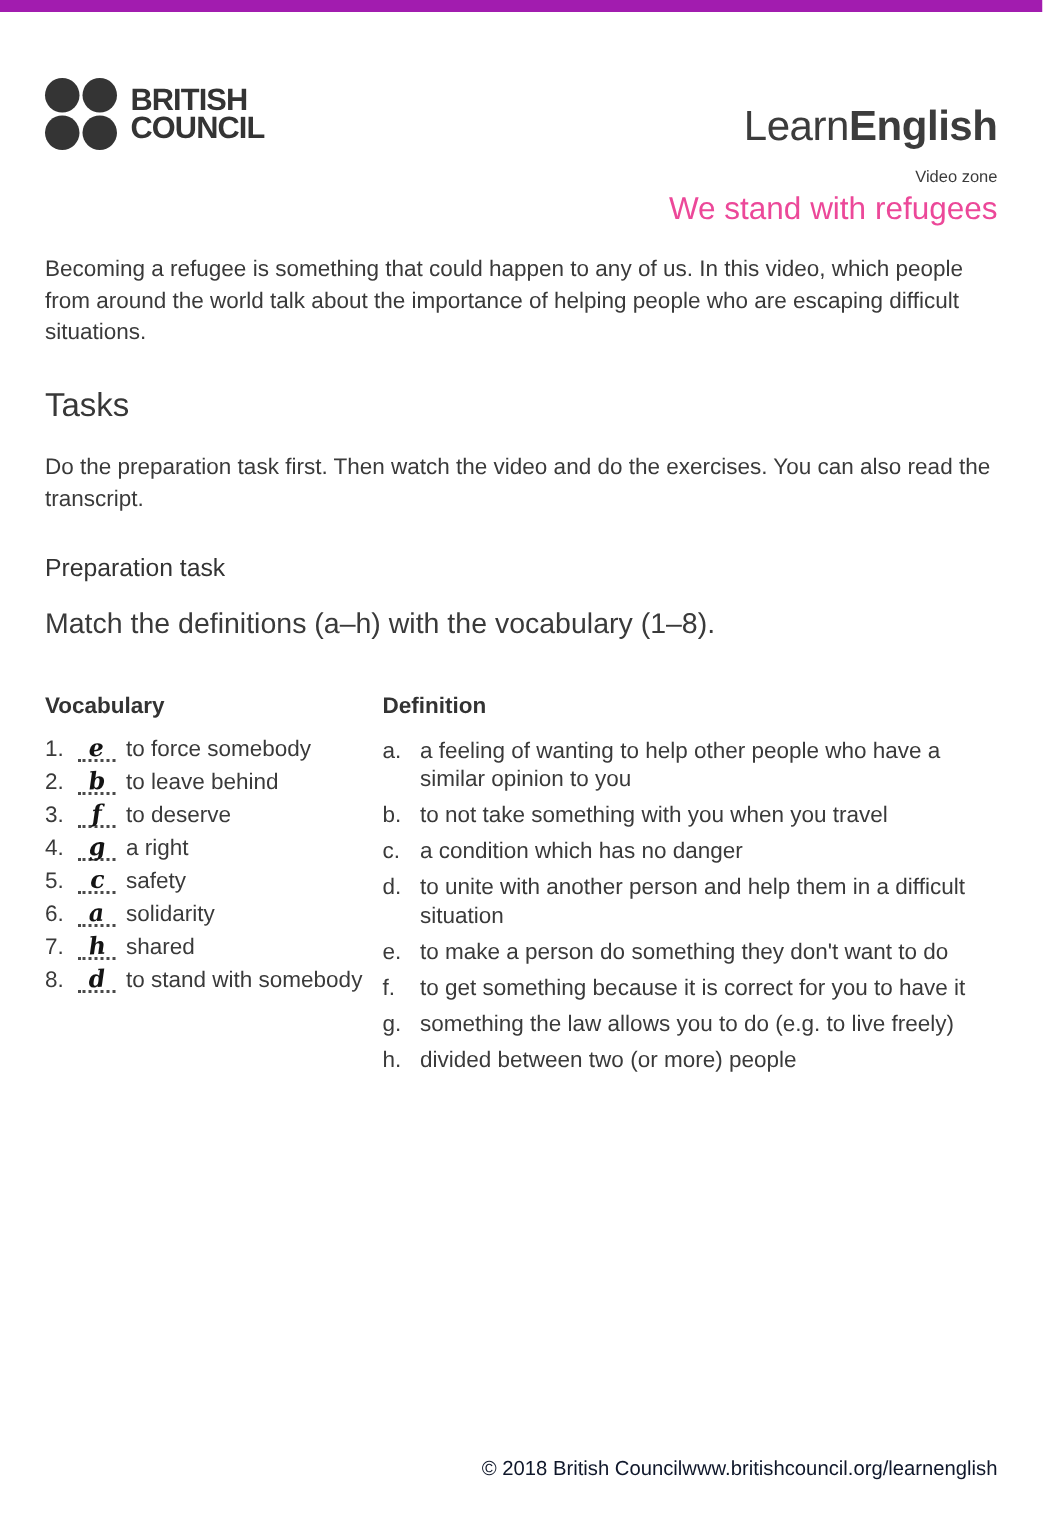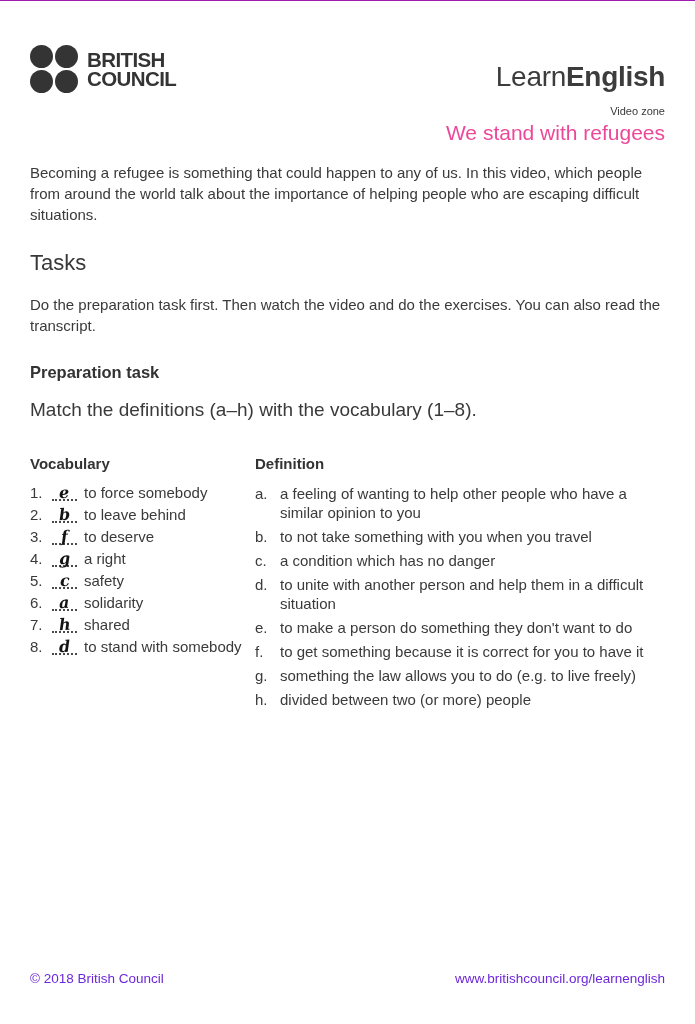--- a/index.html
+++ b/index.html
@@ -4,21 +4,21 @@
 <style>
   html, body { margin: 0; padding: 0; background: #ffffff; }
   .page {
     width: 695px; height: 1024px;
     position: relative;
     background: #ffffff;
     box-sizing: border-box;
     padding: 44px 30px 0 30px;
     font-family: "Liberation Sans", "DejaVu Sans", sans-serif;
     color: #3a3a3a;
-    border-top: 1px solid #a21caf;
+    border-top: 8px solid #a21caf;
     overflow: hidden;
   }
 
   
   .header-row { display: flex; justify-content: space-between; align-items: flex-start; }
   .logo { display: flex; align-items: center; gap: 9px; }
   .logo-dots { display: grid; grid-template-columns: 23px 23px; grid-auto-rows: 23px; gap: 2px; }
   .dot { width: 23px; height: 23px; border-radius: 50%; background: #343434; }
   .logo-name {
     font-weight: bold; font-size: 20.5px; line-height: 0.93;
@@ -30,21 +30,21 @@
   
   .title-block { text-align: right; margin-top: 12px; }
   .kicker { font-size: 11px; color: #3a3a3a; }
   .page-title { font-size: 21px; margin-top: 4px; color: #ec4899; }
 
   
   .intro { font-size: 15px; line-height: 21px; margin-top: 17px; }
   .tasks-heading { font-size: 22px; font-weight: normal; color: #383838; margin-top: 25px; }
   .tasks-body { font-size: 15px; line-height: 21px; margin-top: 11px; }
 
-  .prep-heading { font-size: 16.5px; font-weight: bold; color: #333; margin-top: 27px; }
+  .prep-heading { font-size: 16.5px; font-weight: normal; color: #333; margin-top: 27px; }
   .prep-instruction { font-size: 19px; margin-top: 5px; }
 
   
   .columns { display: flex; margin-top: 34px; }
   .vocab-col { width: 225px; flex-shrink: 0; }
   .def-col { flex: 1; }
   .col-header { font-weight: bold; font-size: 15px; color: #333; margin-bottom: 12px; }
 
   .vocab-list { font-size: 15px; }
   .vocab-item { display: flex; align-items: baseline; height: 22px; }
@@ -63,22 +63,22 @@
   .v-term { margin-left: 2px; white-space: nowrap; }
 
   .def-list { font-size: 15px; }
   .def-item { display: flex; line-height: 19px; margin-bottom: 5px; }
   .d-letter { width: 25px; flex-shrink: 0; }
   .d-text { max-width: 378px; }
 
   
   .footer {
     position: absolute; left: 30px; right: 30px; bottom: 38px;
-    display: flex; justify-content: space-between;
-    font-size: 13.5px; color: #6d28d9;
+    display: flex; justify-content: flex-end;
+    font-size: 13.5px; color: #0f172a;
   }
 </style>
 </head>
 <body>
 
 <div class="page">
 
   <div class="header-row">
     <div class="logo">
       <div class="logo-dots">

